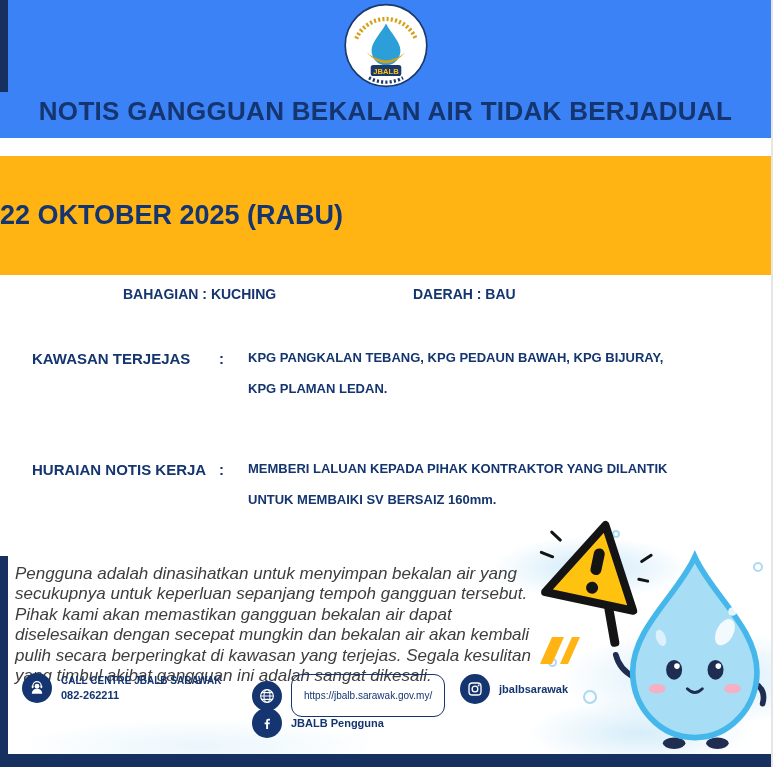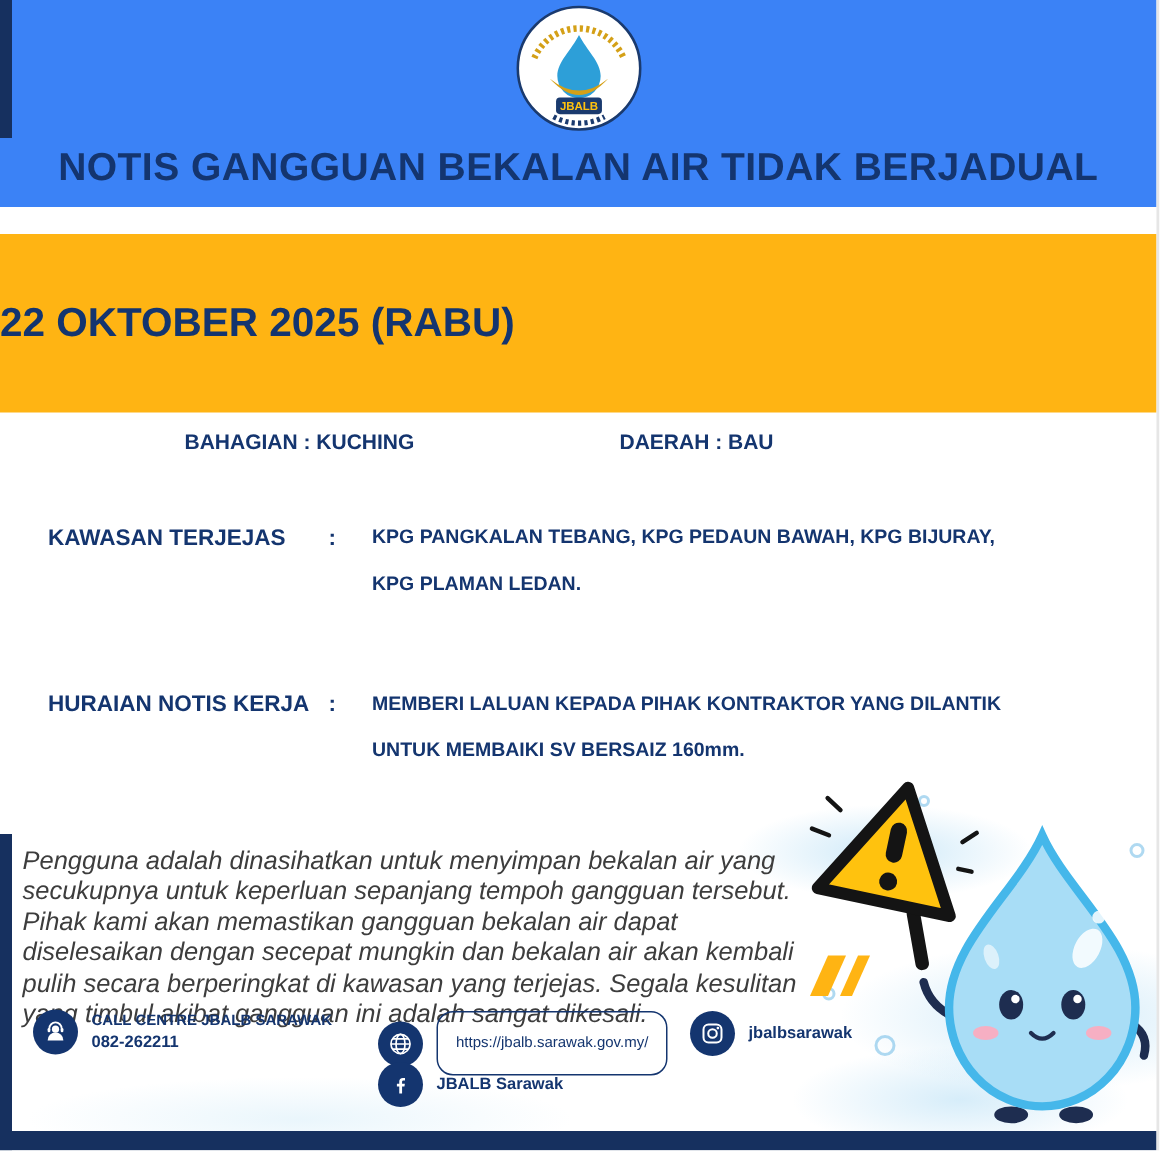--- a/index.html
+++ b/index.html
@@ -219,20 +219,20 @@
     </div>
     <div class="contact-label">jbalbsarawak</div>
   </div>
 
   <div class="contact c-fb">
     <div class="contact-icon">
       <svg viewBox="0 0 24 24">
         <path d="M13.4 20 v-6.2 h2.1 l.4-2.5 h-2.5 V9.8 c0-.8.3-1.3 1.4-1.3 h1.2 V6.3 c-.3 0-1.1-.1-1.9-.1 -2 0-3.2 1.1-3.2 3.2 v1.9 H8.8 v2.5 h2.1 V20 Z" fill="#fff"></path>
       </svg>
     </div>
-    <div class="contact-label">JBALB Sarawak</div>
+    <div class="contact-label">JBALB Pengguna</div>
   </div>
 
   <div class="edge-tl"></div>
   <div class="edge-bl"></div>
   <div class="bottom-bar"></div>
 
 </div>
 
 </body></html>

